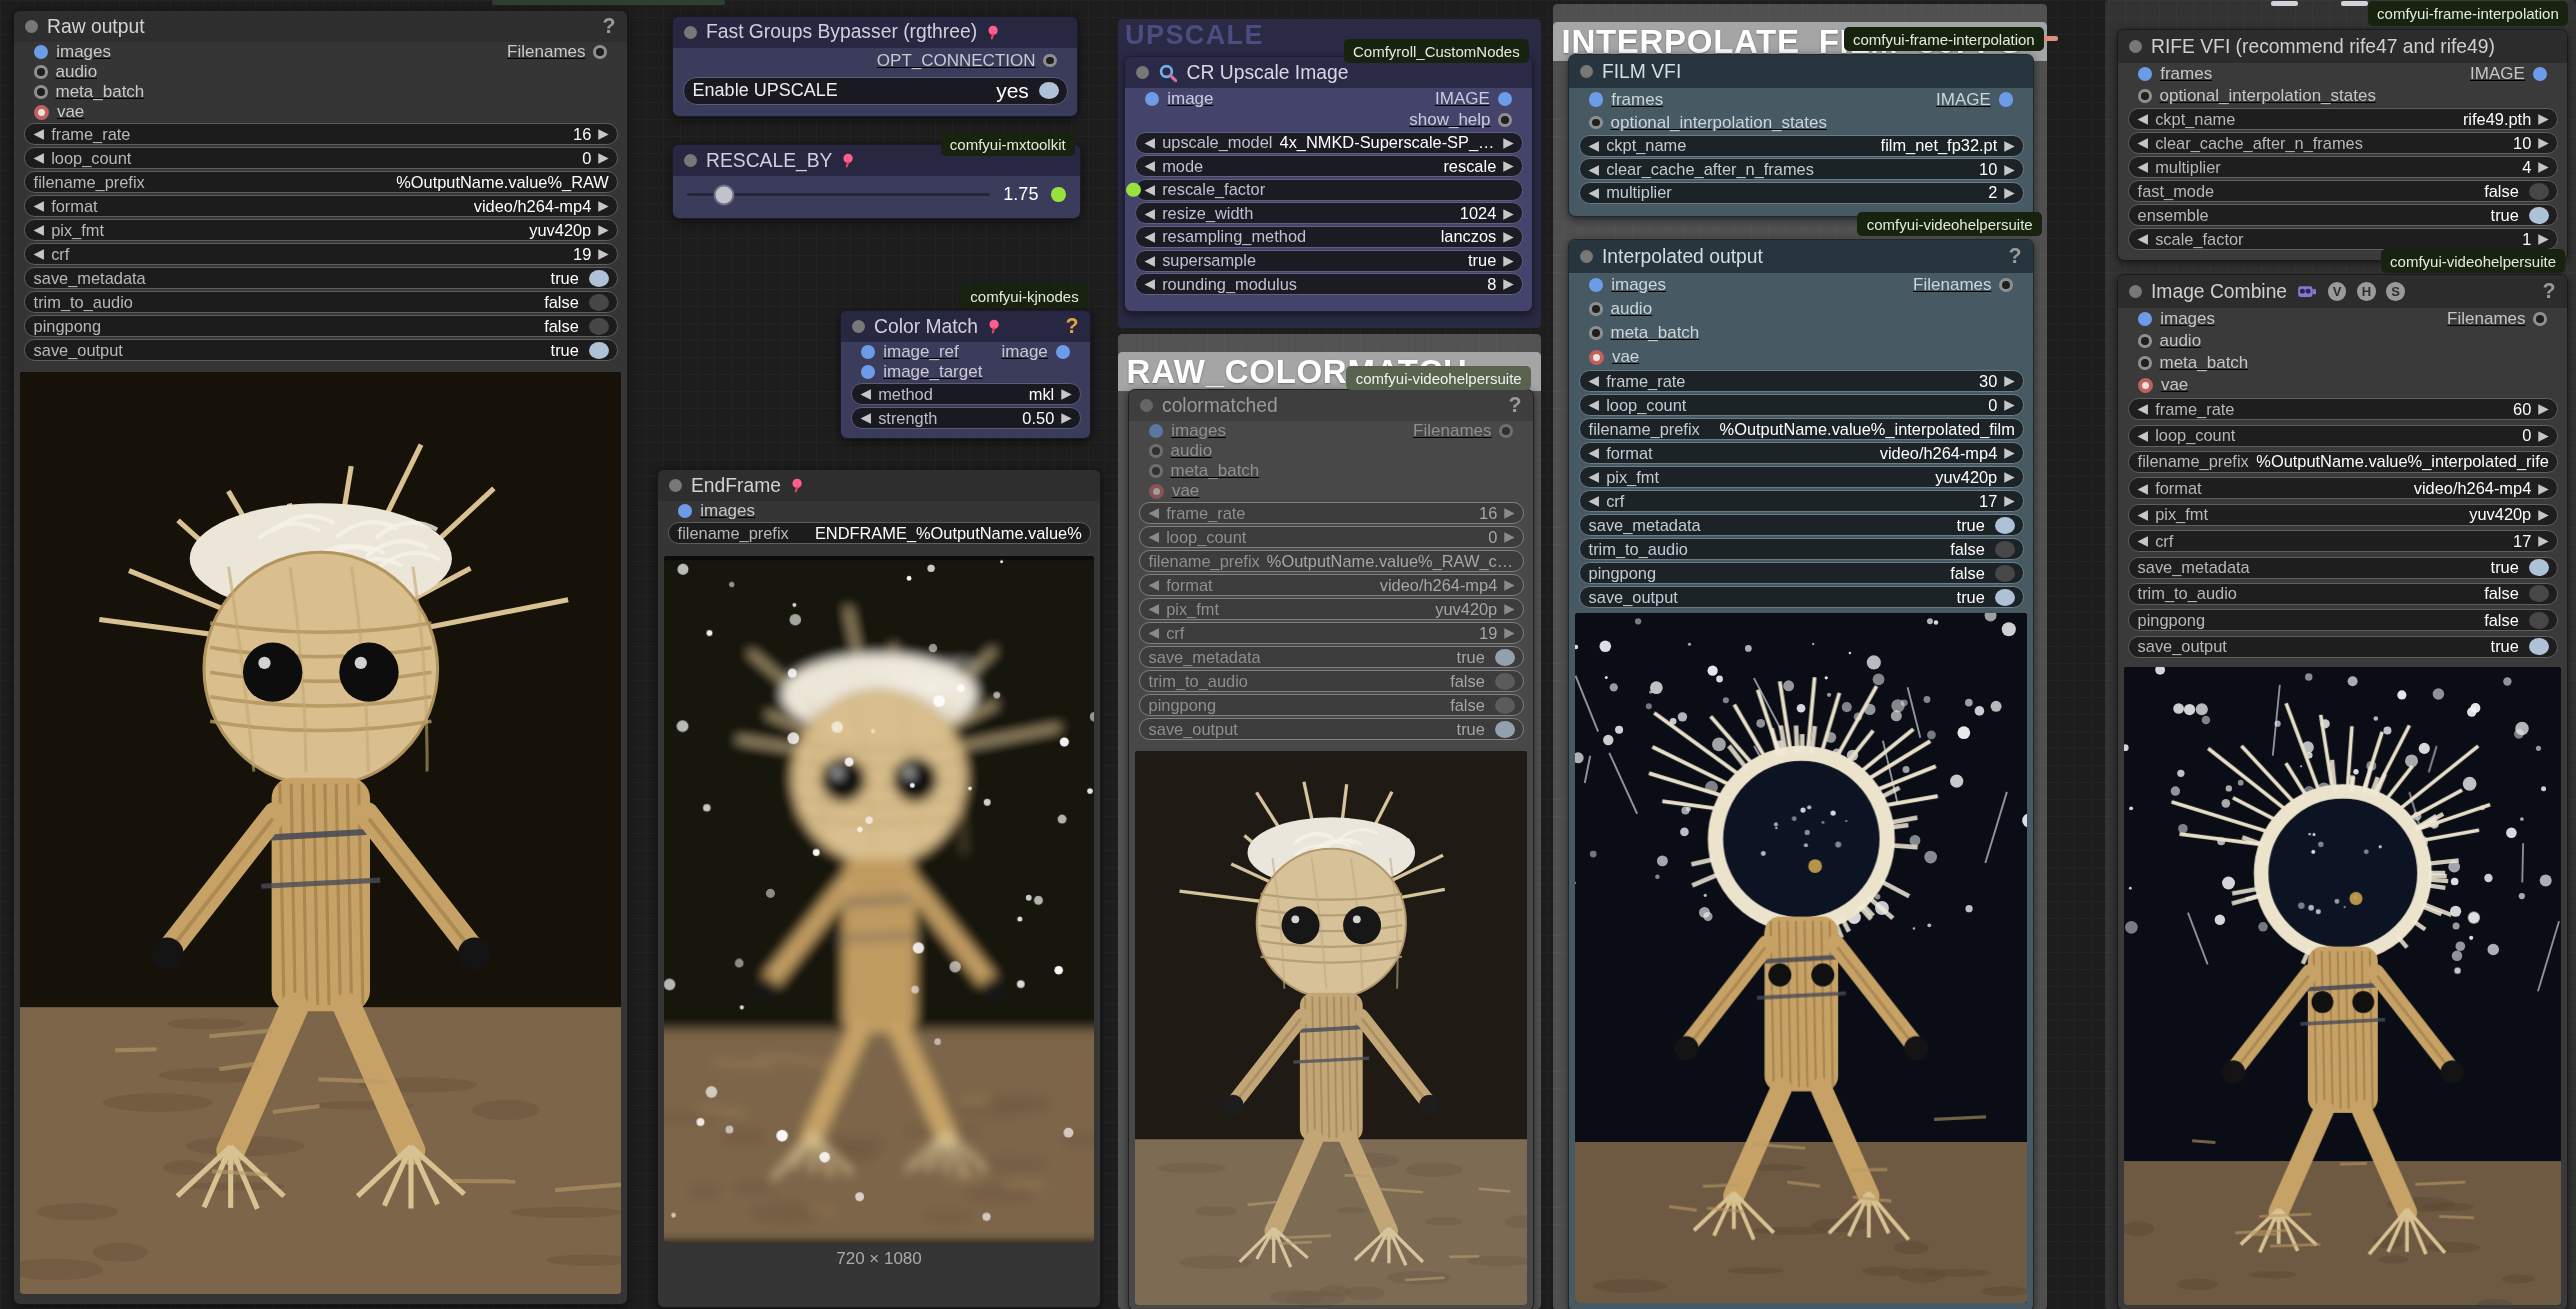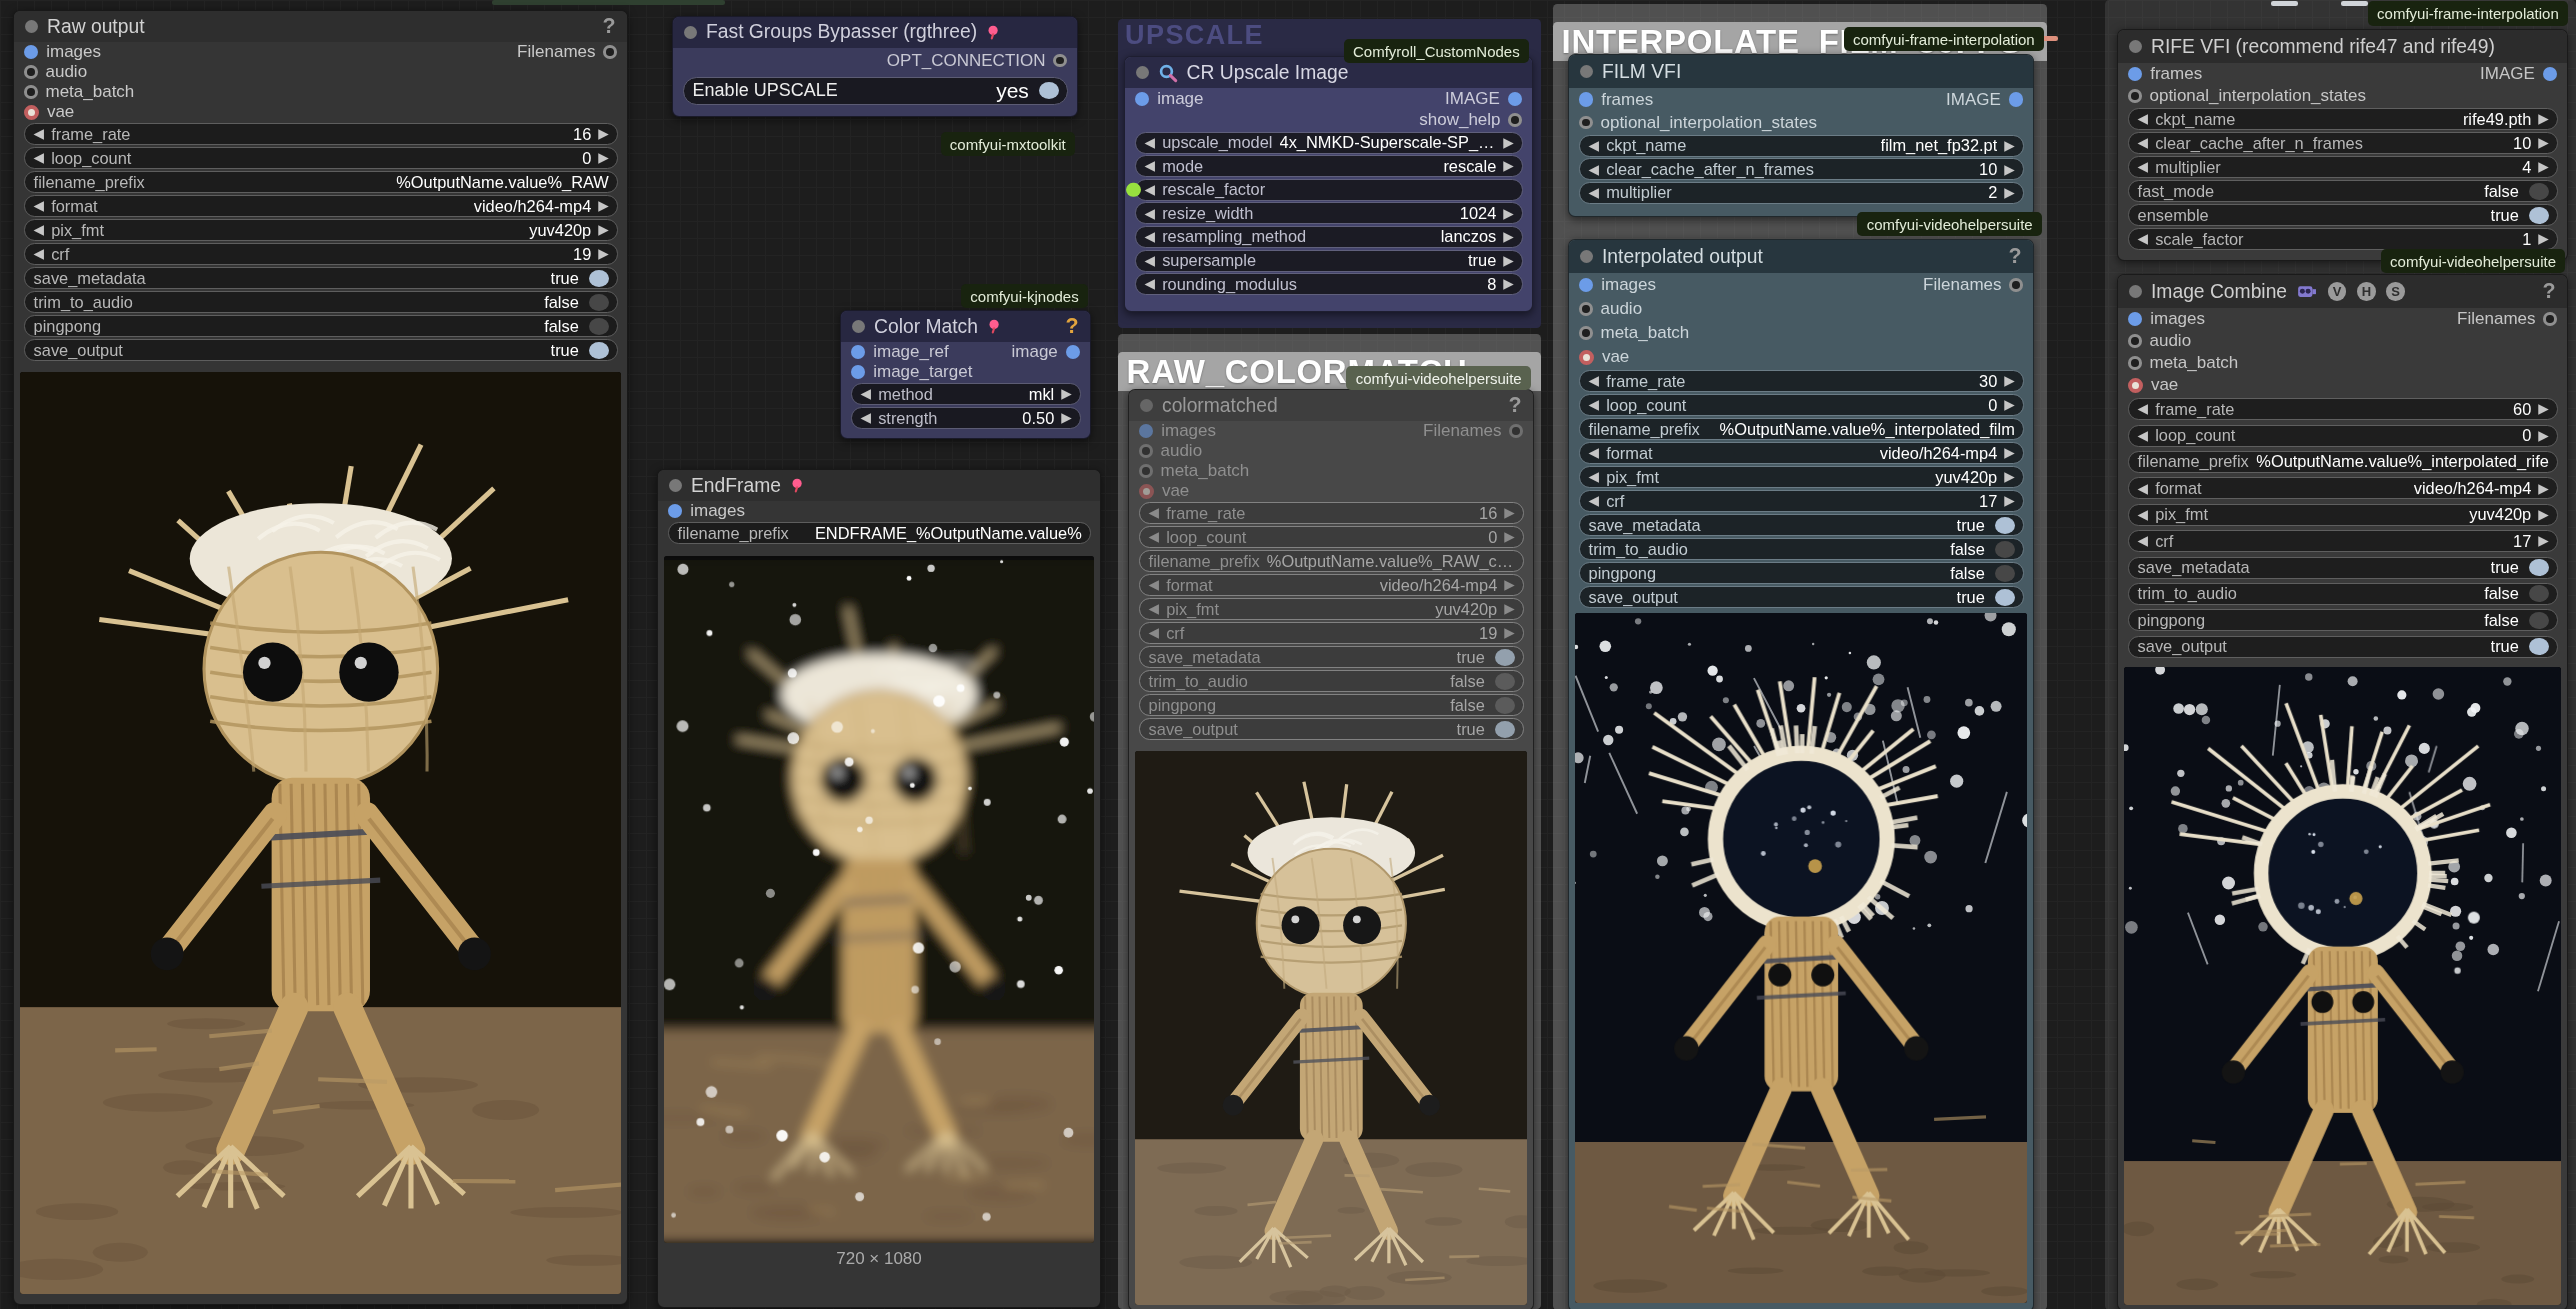--- a/index.html
+++ b/index.html
@@ -18,21 +18,21 @@
   .gtitle-navy{position:absolute;left:7.1px;top:1.4px;font-size:27px;font-weight:bold;color:#4c4c80;letter-spacing:1.4px;}
   .wire{position:absolute;border-radius:2.1px;z-index:2;}
   .badge{position:absolute;background:#18230f;color:#e3ecd9;font-size:15px;padding:3.6px 9.3px;border-radius:5px;white-space:nowrap;z-index:9;}
   .badge.gray{background:#59624f;color:#f0f3ec;}
   .node{position:absolute;border-radius:7.1px;background:var(--body);box-shadow:0 2.1px 8.6px rgba(0,0,0,.5);border:0.7px solid rgba(0,0,0,.55);z-index:4;}
   .node-header{height:var(--hh);background:var(--hdr);border-radius:6.4px 6.4px 0 0;display:flex;align-items:center;gap:8.6px;padding:0 11.4px;}
   .collapse-dot{width:13px;height:13px;border-radius:50%;background:#787878;flex:0 0 auto;}
   .n-title{font-size:19.3px;color:var(--tcol);white-space:nowrap;overflow:hidden;text-overflow:ellipsis;}
   .help{margin-left:auto;font-size:21.4px;font-weight:bold;color:#9a9a9a;padding-left:5.7px;}
   .help.orange{color:#e2a43e;}
-  .row-io{height:var(--iop);display:flex;align-items:center;padding:0 10px;position:relative;}
+  .row-io{height:var(--iop);display:flex;align-items:center;padding:0 20px;position:relative;text-decoration:underline;}
   .port-l{display:flex;align-items:center;gap:7.9px;min-width:0;}
   .port-r{margin-left:auto;display:flex;align-items:center;gap:7.9px;}
   .plabel{font-size:17px;color:var(--lab2);white-space:nowrap;}
   .pdot{width:14.3px;height:14.3px;border-radius:50%;flex:0 0 auto;box-sizing:border-box;}
   .pdot.blue{background:#6c9ce8;}
   .pdot.ring{width:13.6px;height:13.6px;border:3.6px solid #8f8f8f;background:#1f1f1f;}
   .pdot.red{width:15px;height:15px;border:4.3px solid #c25f5f;background:#e9e3d9;}
   .pdot.green{background:#98e13f;}
   .wrow{height:var(--wp);position:relative;display:flex;align-items:center;padding:0 8.6px 0 10px;}
   .wpill{flex:1;height:20px;border-radius:10.7px;background:var(--pbg);border:1.4px solid var(--pbd);display:flex;align-items:center;padding:0 8.6px;gap:7.1px;min-width:0;}
@@ -315,20 +315,41 @@
             <span class="plabel">OPT_CONNECTION</span>
             <i class="pdot ring"></i>
           </span>
         </div>
         <div class="wrow">
           <div class="wpill togw">
             <span class="wlabel">Enable UPSCALE</span>
             <span class="wval">yes</span>
             <i class="tdot on"></i>
           </div>
+        </div>
+      </div>
+    </div>
+    <div class="node theme-purple" style="left: 672px; top: 144px; width: 407px; height: 73px; --iop: 20px; --wp: 24px;">
+      <div class="node-header">
+        <span class="collapse-dot"></span>
+        <span class="n-title">RESCALE_BY</span>
+        <span class="icon-wrap">
+          <svg width="17" height="17" viewBox="0 0 24 24">
+            <circle cx="10" cy="9" r="6.5" fill="#ff5d8f"></circle>
+            <rect x="9" y="13" width="3" height="9" rx="1.5" fill="#e0485f" transform="rotate(18 10 13)"></rect>
+          </svg>
+        </span>
+      </div>
+      <div class="rows">
+        <div class="slider-row">
+          <span class="track">
+            <span class="knob" style="left: 12%;"></span>
+          </span>
+          <span class="sval">1.75</span>
+          <i class="pdot green"></i>
         </div>
       </div>
     </div>
     <div class="node theme-purple" style="left: 840px; top: 310px; width: 249px; height: 127px; --iop: 20px; --wp: 24px;">
       <div class="node-header">
         <span class="collapse-dot"></span>
         <span class="n-title">Color Match</span>
         <span class="icon-wrap">
           <svg width="17" height="17" viewBox="0 0 24 24">
             <circle cx="10" cy="9" r="6.5" fill="#ff5d8f"></circle>

